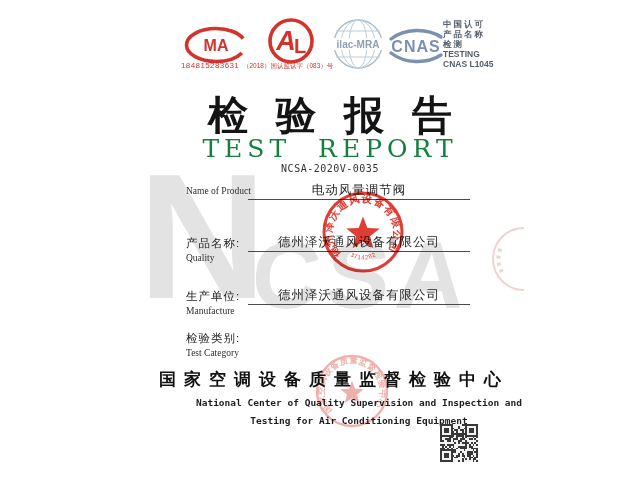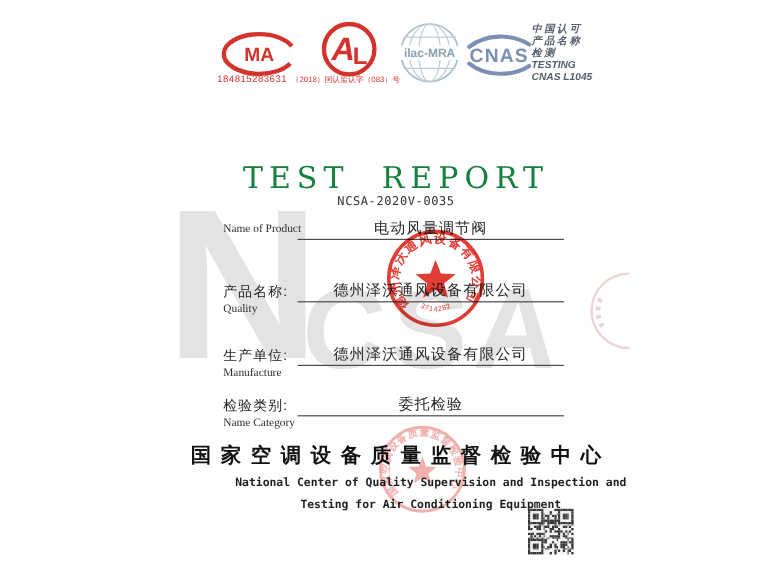--- a/index.html
+++ b/index.html
@@ -6,21 +6,21 @@
   .canvas{position:relative;width:640px;height:480px;background:#ffffff;overflow:hidden;
           font-family:"Liberation Sans",sans-serif;color:#222;}
   
   .wm{position:absolute;color:#e3e3e3;font-weight:bold;z-index:1;line-height:1;user-select:none;}
   .wm-n{left:138px;top:148px;font-size:178px;}
   .wm-csa{left:252px;top:228px;font-size:95px;letter-spacing:6px;transform:skewX(-4deg);}
   
   .logo{position:absolute;z-index:2;}
   .cma-num{position:absolute;left:181px;top:61px;font-size:8px;color:#d4332c;letter-spacing:.4px;z-index:2;}
   .cal-cap{position:absolute;left:243px;top:62px;font-size:6.5px;color:#d4332c;z-index:2;white-space:nowrap;}
-  .accred{position:absolute;left:443px;top:19px;z-index:2;color:#565f6d;font-weight:bold;font-style:italic;}
+  .accred{position:absolute;left:443px;top:19px;z-index:2;color:#565f6d;font-weight:bold;}
   .accred .ln{font-size:8.5px;line-height:10px;}
   .accred .cjk{letter-spacing:2px;}
   
   .title-cn{position:absolute;left:330px;top:88px;transform:translateX(-50%);z-index:2;
             font-size:40px;font-weight:bold;color:#141414;letter-spacing:28px;padding-left:28px;white-space:nowrap;}
   .title-en{position:absolute;left:330px;top:134px;transform:translateX(-50%);z-index:2;
             font-family:"DejaVu Serif",serif;font-size:25px;color:#15803d;letter-spacing:5px;word-spacing:14px;white-space:nowrap;}
   .report-no{position:absolute;left:330px;top:163px;transform:translateX(-50%);z-index:2;
             font-family:"DejaVu Sans Mono",monospace;font-size:10px;color:#333;letter-spacing:.5px;}
   
@@ -82,41 +82,41 @@
   </svg>
 
   <div class="accred">
     <div class="ln cjk">中国认可</div>
     <div class="ln cjk">产品名称</div>
     <div class="ln cjk">检测</div>
     <div class="ln">TESTING</div>
     <div class="ln">CNAS L1045</div>
   </div>
 
+  <div class="title-cn">检验报告</div>
   <div class="title-en">TEST REPORT</div>
   <div class="report-no">NCSA-2020V-0035</div>
 
   <div class="row row1">
     <div class="lab-en">Name of Product</div>
     <div class="val">电动风量调节阀</div>
   </div>
   <div class="row row2">
     <div class="lab-cn">产品名称:</div>
     <div class="lab-en">Quality</div>
     <div class="val">德州泽沃通风设备有限公司</div>
   </div>
   <div class="row row3">
     <div class="lab-cn">生产单位:</div>
     <div class="lab-en">Manufacture</div>
     <div class="val">德州泽沃通风设备有限公司</div>
   </div>
   <div class="row row4">
     <div class="lab-cn">检验类别:</div>
-    <div class="lab-en">Name Category</div>
-    <div class="val">委托检验</div>
+    <div class="lab-en">Test Category</div>
   </div>
 
   <div class="foot-cn">国家空调设备质量监督检验中心</div>
   <div class="foot-en foot-en1">National Center of Quality Supervision and Inspection and</div>
   <div class="foot-en foot-en2">Testing for Air Conditioning Equipment</div>
 
   <svg class="seal seal-main" width="84" height="84" viewBox="0 0 84 84">
     <circle cx="42" cy="42" r="39" fill="none" stroke="#dd2218" stroke-width="3"></circle>
     <path id="sealArcMain" d="M 19.5,64.5 A 31,31 0 1,1 64.5,64.5" fill="none"></path>
     <text font-size="10.5" font-weight="bold" fill="#dd2218" letter-spacing="1.2">

